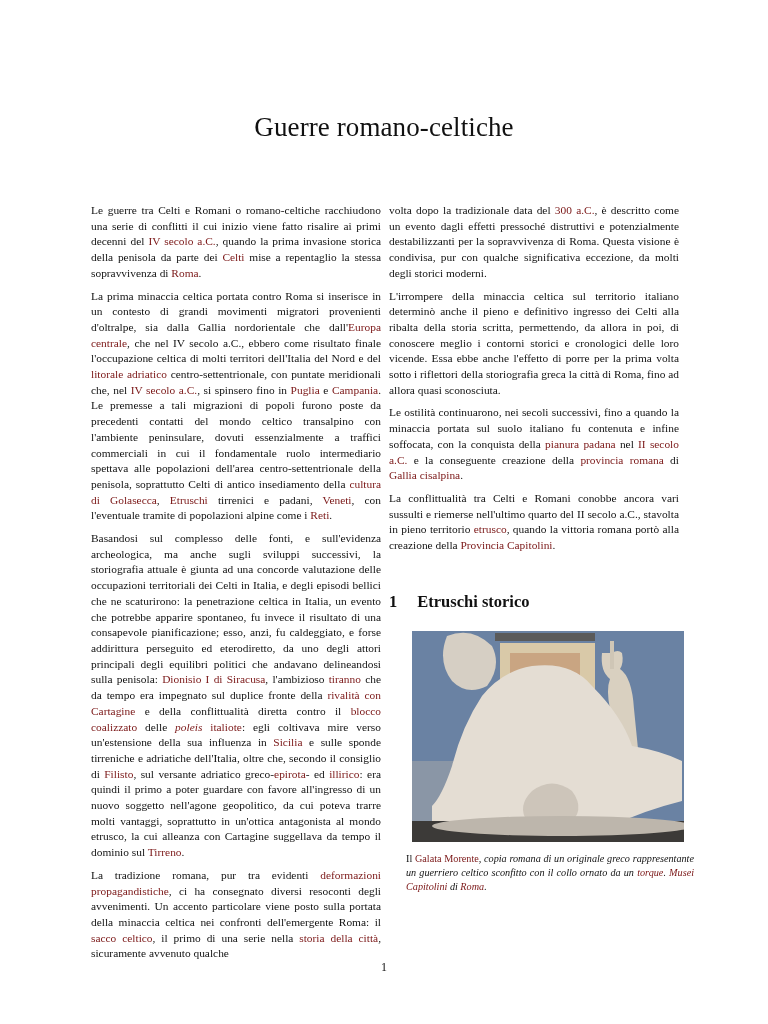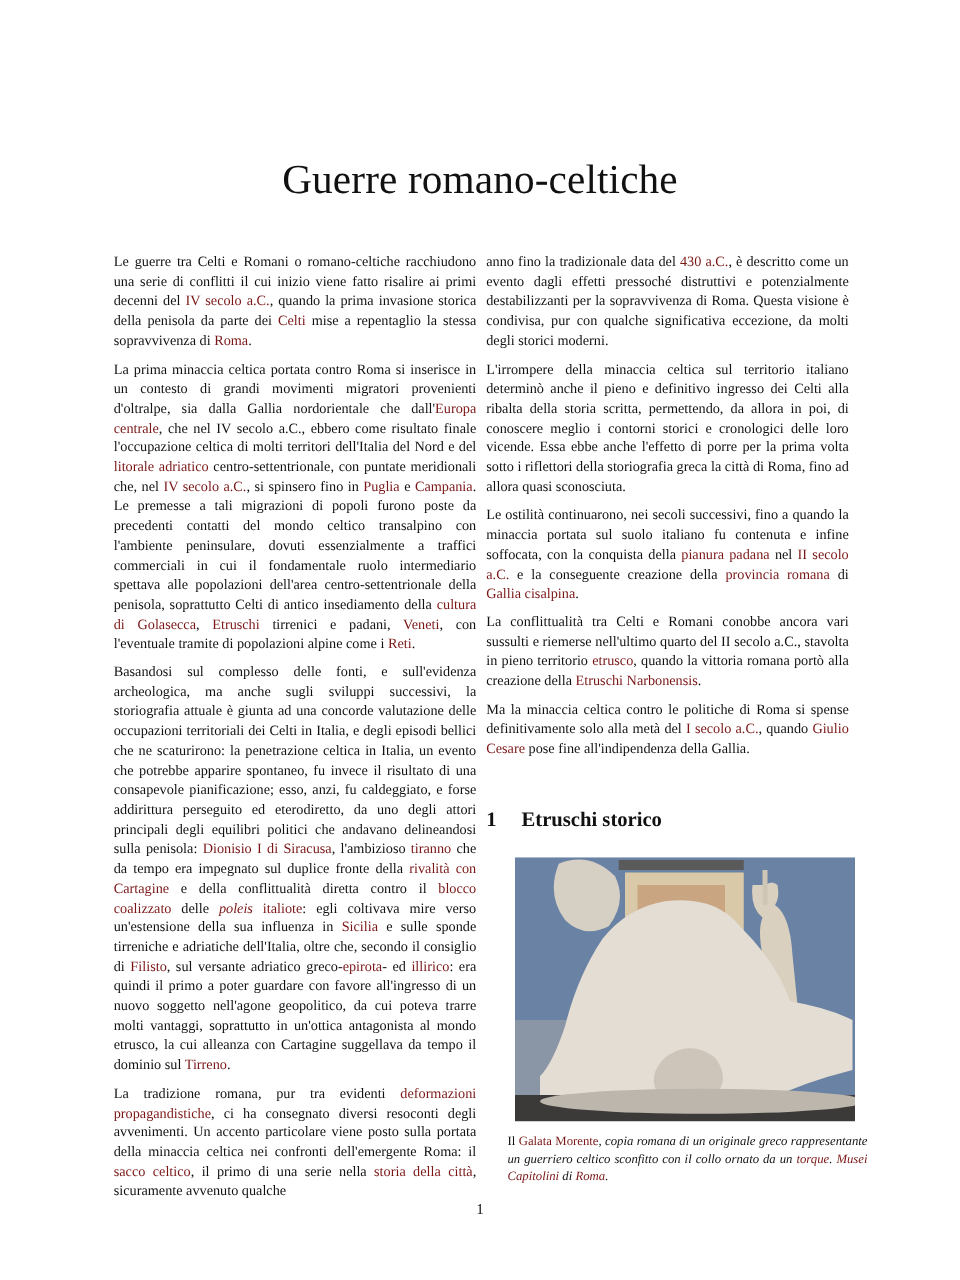--- a/index.html
+++ b/index.html
@@ -1,19 +1,19 @@
 <!DOCTYPE html>
 <html><head>
 <meta charset="utf-8">
 <style>
   html, body { margin: 0; padding: 0; background: #ffffff; }
   body { width: 768px; height: 1024px; position: relative; overflow: hidden;
          font-family: "Liberation Serif", "DejaVu Serif", serif; color: #111; }
   .title { position: absolute; left: 0; right: 0; top: 110px; text-align: center;
-           font-size: 33px; font-weight: normal; margin: 16px; letter-spacing: 0.1px; }
+           font-size: 27px; font-weight: normal; margin: 2px; letter-spacing: 0.1px; }
   .col { position: absolute; top: 203px; width: 290px; font-size: 11.4px; line-height: 15.7px;
          text-align: justify; hyphens: auto; }
   .col-left { left: 91px; }
   .col-right { left: 389px; }
   .col p { margin: 0 0 7px 0; }
   .lnk { color: #7a1616; }
   b { font-weight: normal; }
   .section-h { margin: 40px 0 0 0; font-size: 16.5px; font-weight: bold; display: flex; gap: 20px; }
   .figure { margin-top: 22px; margin-left: 6px; width: 274px; padding-left: 17px; }
   .statue { width: 272px; height: 211px; position: relative; overflow: hidden;
@@ -31,29 +31,28 @@
   <p><span>Le </span><b>guerre tra Celti e Romani</b><span> o </span><b>romano-celtiche</b><span> racchiudono una serie di conflitti il cui inizio viene fatto risalire ai primi decenni del </span><a class="lnk">IV secolo a.C.</a><span>, quando la prima invasione storica della penisola da parte dei </span><a class="lnk">Celti</a><span> mise a repentaglio la stessa sopravvivenza di </span><a class="lnk">Roma</a><span>.</span></p>
 
   <p><span>La prima minaccia celtica portata contro Roma si inserisce in un contesto di grandi movimenti migratori provenienti d'oltralpe, sia dalla Gallia nordorientale che dall'</span><a class="lnk">Europa centrale</a><span>, che nel IV secolo a.C., ebbero come risultato finale l'occupazione celtica di molti territori dell'Italia del Nord e del </span><a class="lnk">litorale adriatico</a><span> centro-settentrionale, con puntate meridionali che, nel </span><a class="lnk">IV secolo a.C.</a><span>, si spinsero fino in </span><a class="lnk">Puglia</a><span> e </span><a class="lnk">Campania</a><span>. Le premesse a tali migrazioni di popoli furono poste da precedenti contatti del mondo celtico transalpino con l'ambiente peninsulare, dovuti essenzialmente a traffici commerciali in cui il fondamentale ruolo intermediario spettava alle popolazioni dell'area centro-settentrionale della penisola, soprattutto Celti di antico insediamento della </span><a class="lnk">cultura di Golasecca</a><span>, </span><a class="lnk">Etruschi</a><span> tirrenici e padani, </span><a class="lnk">Veneti</a><span>, con l'eventuale tramite di popolazioni alpine come i </span><a class="lnk">Reti</a><span>.</span></p>
 
   <p><span>Basandosi sul complesso delle fonti, e sull'evidenza archeologica, ma anche sugli sviluppi successivi, la storiografia attuale è giunta ad una concorde valutazione delle occupazioni territoriali dei Celti in Italia, e degli episodi bellici che ne scaturirono: la penetrazione celtica in Italia, un evento che potrebbe apparire spontaneo, fu invece il risultato di una consapevole pianificazione; esso, anzi, fu caldeggiato, e forse addirittura perseguito ed eterodiretto, da uno degli attori principali degli equilibri politici che andavano delineandosi sulla penisola: </span><a class="lnk">Dionisio I di Siracusa</a><span>, l'ambizioso </span><a class="lnk">tiranno</a><span> che da tempo era impegnato sul duplice fronte della </span><a class="lnk">rivalità con Cartagine</a><span> e della conflittualità diretta contro il </span><a class="lnk">blocco coalizzato</a><span> delle </span><a class="lnk" style="font-style:italic">poleis</a><span> </span><a class="lnk">italiote</a><span>: egli coltivava mire verso un'estensione della sua influenza in </span><a class="lnk">Sicilia</a><span> e sulle sponde tirreniche e adriatiche dell'Italia, oltre che, secondo il consiglio di </span><a class="lnk">Filisto</a><span>, sul versante adriatico greco-</span><a class="lnk">epirota</a><span>- ed </span><a class="lnk">illirico</a><span>: era quindi il primo a poter guardare con favore all'ingresso di un nuovo soggetto nell'agone geopolitico, da cui poteva trarre molti vantaggi, soprattutto in un'ottica antagonista al mondo etrusco, la cui alleanza con Cartagine suggellava da tempo il dominio sul </span><a class="lnk">Tirreno</a><span>.</span></p>
 
   <p><span>La tradizione romana, pur tra evidenti </span><a class="lnk">deformazioni propagandistiche</a><span>, ci ha consegnato diversi resoconti degli avvenimenti. Un accento particolare viene posto sulla portata della minaccia celtica nei confronti dell'emergente Roma: il </span><a class="lnk">sacco celtico</a><span>, il primo di una serie nella </span><a class="lnk">storia della città</a><span>, sicuramente avvenuto qualche</span></p>
 </div>
 
 <div class="col col-right">
-  <p><span>anno fino la tradizionale data del </span><a class="lnk">430 a.C.</a><span>, è descritto come un evento dagli effetti pressoché distruttivi e potenzialmente destabilizzanti per la sopravvivenza di Roma. Questa visione è condivisa, pur con qualche significativa eccezione, da molti degli storici moderni.</span></p>
+  <p><span>volta dopo la tradizionale data del </span><a class="lnk">300 a.C.</a><span>, è descritto come un evento dagli effetti pressoché distruttivi e potenzialmente destabilizzanti per la sopravvivenza di Roma. Questa visione è condivisa, pur con qualche significativa eccezione, da molti degli storici moderni.</span></p>
 
   <p><span>L'irrompere della minaccia celtica sul territorio italiano determinò anche il pieno e definitivo ingresso dei Celti alla ribalta della storia scritta, permettendo, da allora in poi, di conoscere meglio i contorni storici e cronologici delle loro vicende. Essa ebbe anche l'effetto di porre per la prima volta sotto i riflettori della storiografia greca la città di Roma, fino ad allora quasi sconosciuta.</span></p>
 
   <p><span>Le ostilità continuarono, nei secoli successivi, fino a quando la minaccia portata sul suolo italiano fu contenuta e infine soffocata, con la conquista della </span><a class="lnk">pianura padana</a><span> nel </span><a class="lnk">II secolo a.C.</a><span> e la conseguente creazione della </span><a class="lnk">provincia romana</a><span> di </span><a class="lnk">Gallia cisalpina</a><span>.</span></p>
 
-  <p><span>La conflittualità tra Celti e Romani conobbe ancora vari sussulti e riemerse nell'ultimo quarto del II secolo a.C., stavolta in pieno territorio </span><a class="lnk">etrusco</a><span>, quando la vittoria romana portò alla creazione della </span><a class="lnk">Etruschi Narbonensis</a><span>.</span></p>
+  <p><span>La conflittualità tra Celti e Romani conobbe ancora vari sussulti e riemerse nell'ultimo quarto del II secolo a.C., stavolta in pieno territorio </span><a class="lnk">etrusco</a><span>, quando la vittoria romana portò alla creazione della </span><a class="lnk">Provincia Capitolini</a><span>.</span></p>
 
-  <p><span>Ma la minaccia celtica contro le politiche di Roma si spense definitivamente solo alla metà del </span><a class="lnk">I secolo a.C.</a><span>, quando </span><a class="lnk">Giulio Cesare</a><span> pose fine all'indipendenza della Gallia.</span></p>
 
   <h2 class="section-h">
       <span>1</span>
       <span>Etruschi storico</span>
     </h2>
 
   <div class="figure">
     <div class="statue" title="Statua del Galata Morente">
       <svg width="272" height="211" viewBox="0 0 272 211" xmlns="http://www.w3.org/2000/svg">
         <rect x="0" y="0" width="272" height="211" fill="#6a82a3"></rect>

